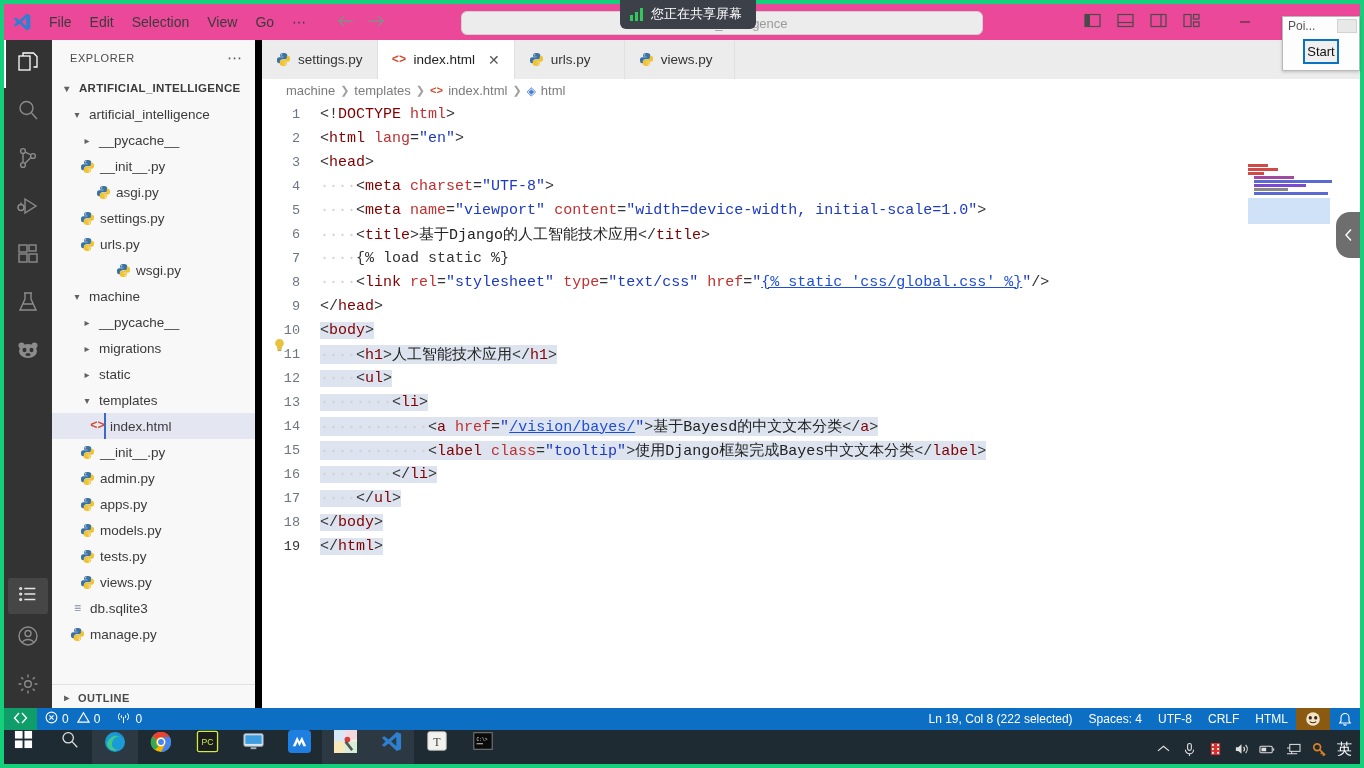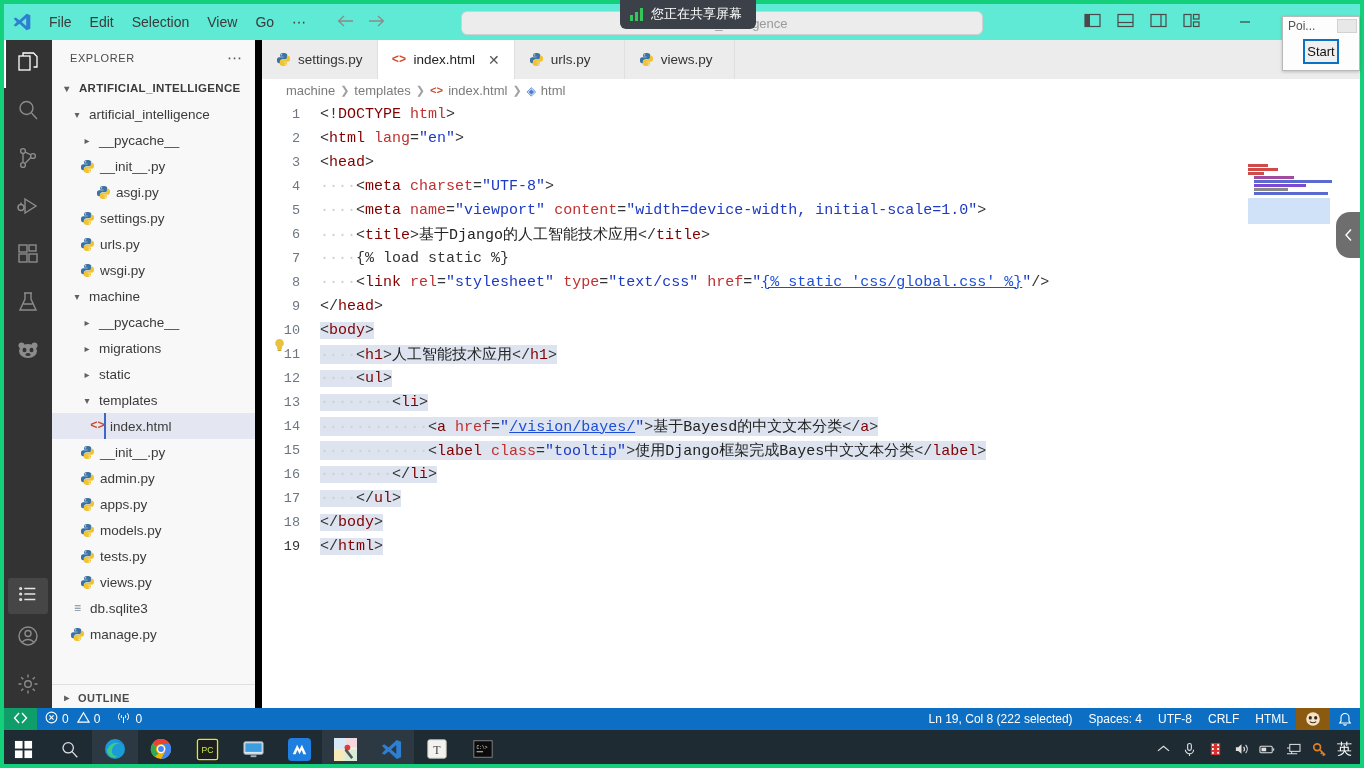--- a/index.html
+++ b/index.html
@@ -16,21 +16,21 @@
   .share-border {
     position: absolute; inset: 0;
     border: 4px solid #15d07a;
     pointer-events: none;
     z-index: 90;
   }
 
   
   .titlebar {
     position: absolute; left: 4px; top: 4px; right: 4px; height: 36px;
-    background: #5eead4;
+    background: #ec4899;
     display: flex; align-items: center;
     font-size: 13px; color: #3b3b3b;
     z-index: 20;
     text-align: center;
   }
   .vsc-logo { width: 36px; display: flex; align-items: center; justify-content: center; }
   .menu { display: flex; align-items: center; gap: 0; }
   .menu-item {
     padding: 4px 9px; font-size: 14px; color: #3b3b3b; cursor: default;
     border-radius: 3px;
@@ -197,21 +197,21 @@
   }
   .sb-item { padding: 0 8px; height: 22px; display: flex; align-items: center; gap: 4px; }
   .sb-right { margin-left: auto; display: flex; align-items: center; }
   .sb-smiley { background: #8a5a10; padding: 0 9px; height: 22px; display: flex; align-items: center; }
 
   
   .taskbar {
     position: absolute; left: 0; right: 0; bottom: 0; height: 38px;
     background: #1f2b33; display: flex; align-items: center; z-index: 80;
   }
-  .tb-btn { width: 46px; height: 38px; display: flex; align-items: center; justify-content: center; position: relative; }
+  .tb-btn { width: 46px; height: 38px; display: flex; align-items: flex-start; justify-content: center; position: relative; }
   .tb-btn.open::after {
     content: ''; position: absolute; bottom: 0; left: 9px; right: 9px; height: 2px; background: #5ea8e8;
   }
   .tb-btn.running { background: #2c3943; }
   .tray { margin-left: auto; display: flex; align-items: center; gap: 2px; padding-right: 8px; color: #e8e8e8; }
   .tray-item { width: 24px; height: 38px; display: flex; align-items: center; justify-content: center; font-size: 13px; }
   .tray-lang { font-size: 15px; color: #fff; padding: 0 4px; }
 </style>
 </head>
 <body>
@@ -448,21 +448,21 @@
             </svg></span>
           <span class="fname">settings.py</span>
         </div>
         <div class="row" style="padding-left: 28px;">
           <span class="py-ic"><svg width="15" height="15" viewBox="0 0 16 16">
               <path d="M7.9 1C5.6 1 4.4 1.9 4.4 3.4v1.7h3.7v.6H3.3c-1.4 0-2.3 1-2.3 3.1 0 2 .8 3.1 2.2 3.1h1.2v-1.8c0-1.4 1-2.4 2.5-2.4h3c1.2 0 2.1-.9 2.1-2.1V3.4C12 2 10.9 1 8.8 1h-.9zM6 2.3a.73.73 0 1 1 0 1.46.73.73 0 0 1 0-1.46z" fill="#3a72a5"></path>
               <path d="M8.1 15c2.3 0 3.5-.9 3.5-2.4v-1.7H7.9v-.6h4.8c1.4 0 2.3-1 2.3-3.1 0-2-.8-3.1-2.2-3.1h-1.2v1.8c0 1.4-1 2.4-2.5 2.4h-3c-1.2 0-2.1.9-2.1 2.1v2.2C4 14 5.1 15 7.2 15h.9zM10 13.7a.73.73 0 1 1 0-1.46.73.73 0 0 1 0 1.46z" fill="#f0c330"></path>
             </svg></span>
           <span class="fname">urls.py</span>
         </div>
-        <div class="row" style="padding-left: 28px;">
+        <div class="row" style="padding-left: 28px; margin-left: 36px;">
           <span class="py-ic"><svg width="15" height="15" viewBox="0 0 16 16">
               <path d="M7.9 1C5.6 1 4.4 1.9 4.4 3.4v1.7h3.7v.6H3.3c-1.4 0-2.3 1-2.3 3.1 0 2 .8 3.1 2.2 3.1h1.2v-1.8c0-1.4 1-2.4 2.5-2.4h3c1.2 0 2.1-.9 2.1-2.1V3.4C12 2 10.9 1 8.8 1h-.9zM6 2.3a.73.73 0 1 1 0 1.46.73.73 0 0 1 0-1.46z" fill="#3a72a5"></path>
               <path d="M8.1 15c2.3 0 3.5-.9 3.5-2.4v-1.7H7.9v-.6h4.8c1.4 0 2.3-1 2.3-3.1 0-2-.8-3.1-2.2-3.1h-1.2v1.8c0 1.4-1 2.4-2.5 2.4h-3c-1.2 0-2.1.9-2.1 2.1v2.2C4 14 5.1 15 7.2 15h.9zM10 13.7a.73.73 0 1 1 0-1.46.73.73 0 0 1 0 1.46z" fill="#f0c330"></path>
             </svg></span>
           <span class="fname">wsgi.py</span>
         </div>
         <div class="row" style="padding-left: 18px;">
           <span class="chev">▾</span>
           <span class="fname">machine</span>
         </div>

